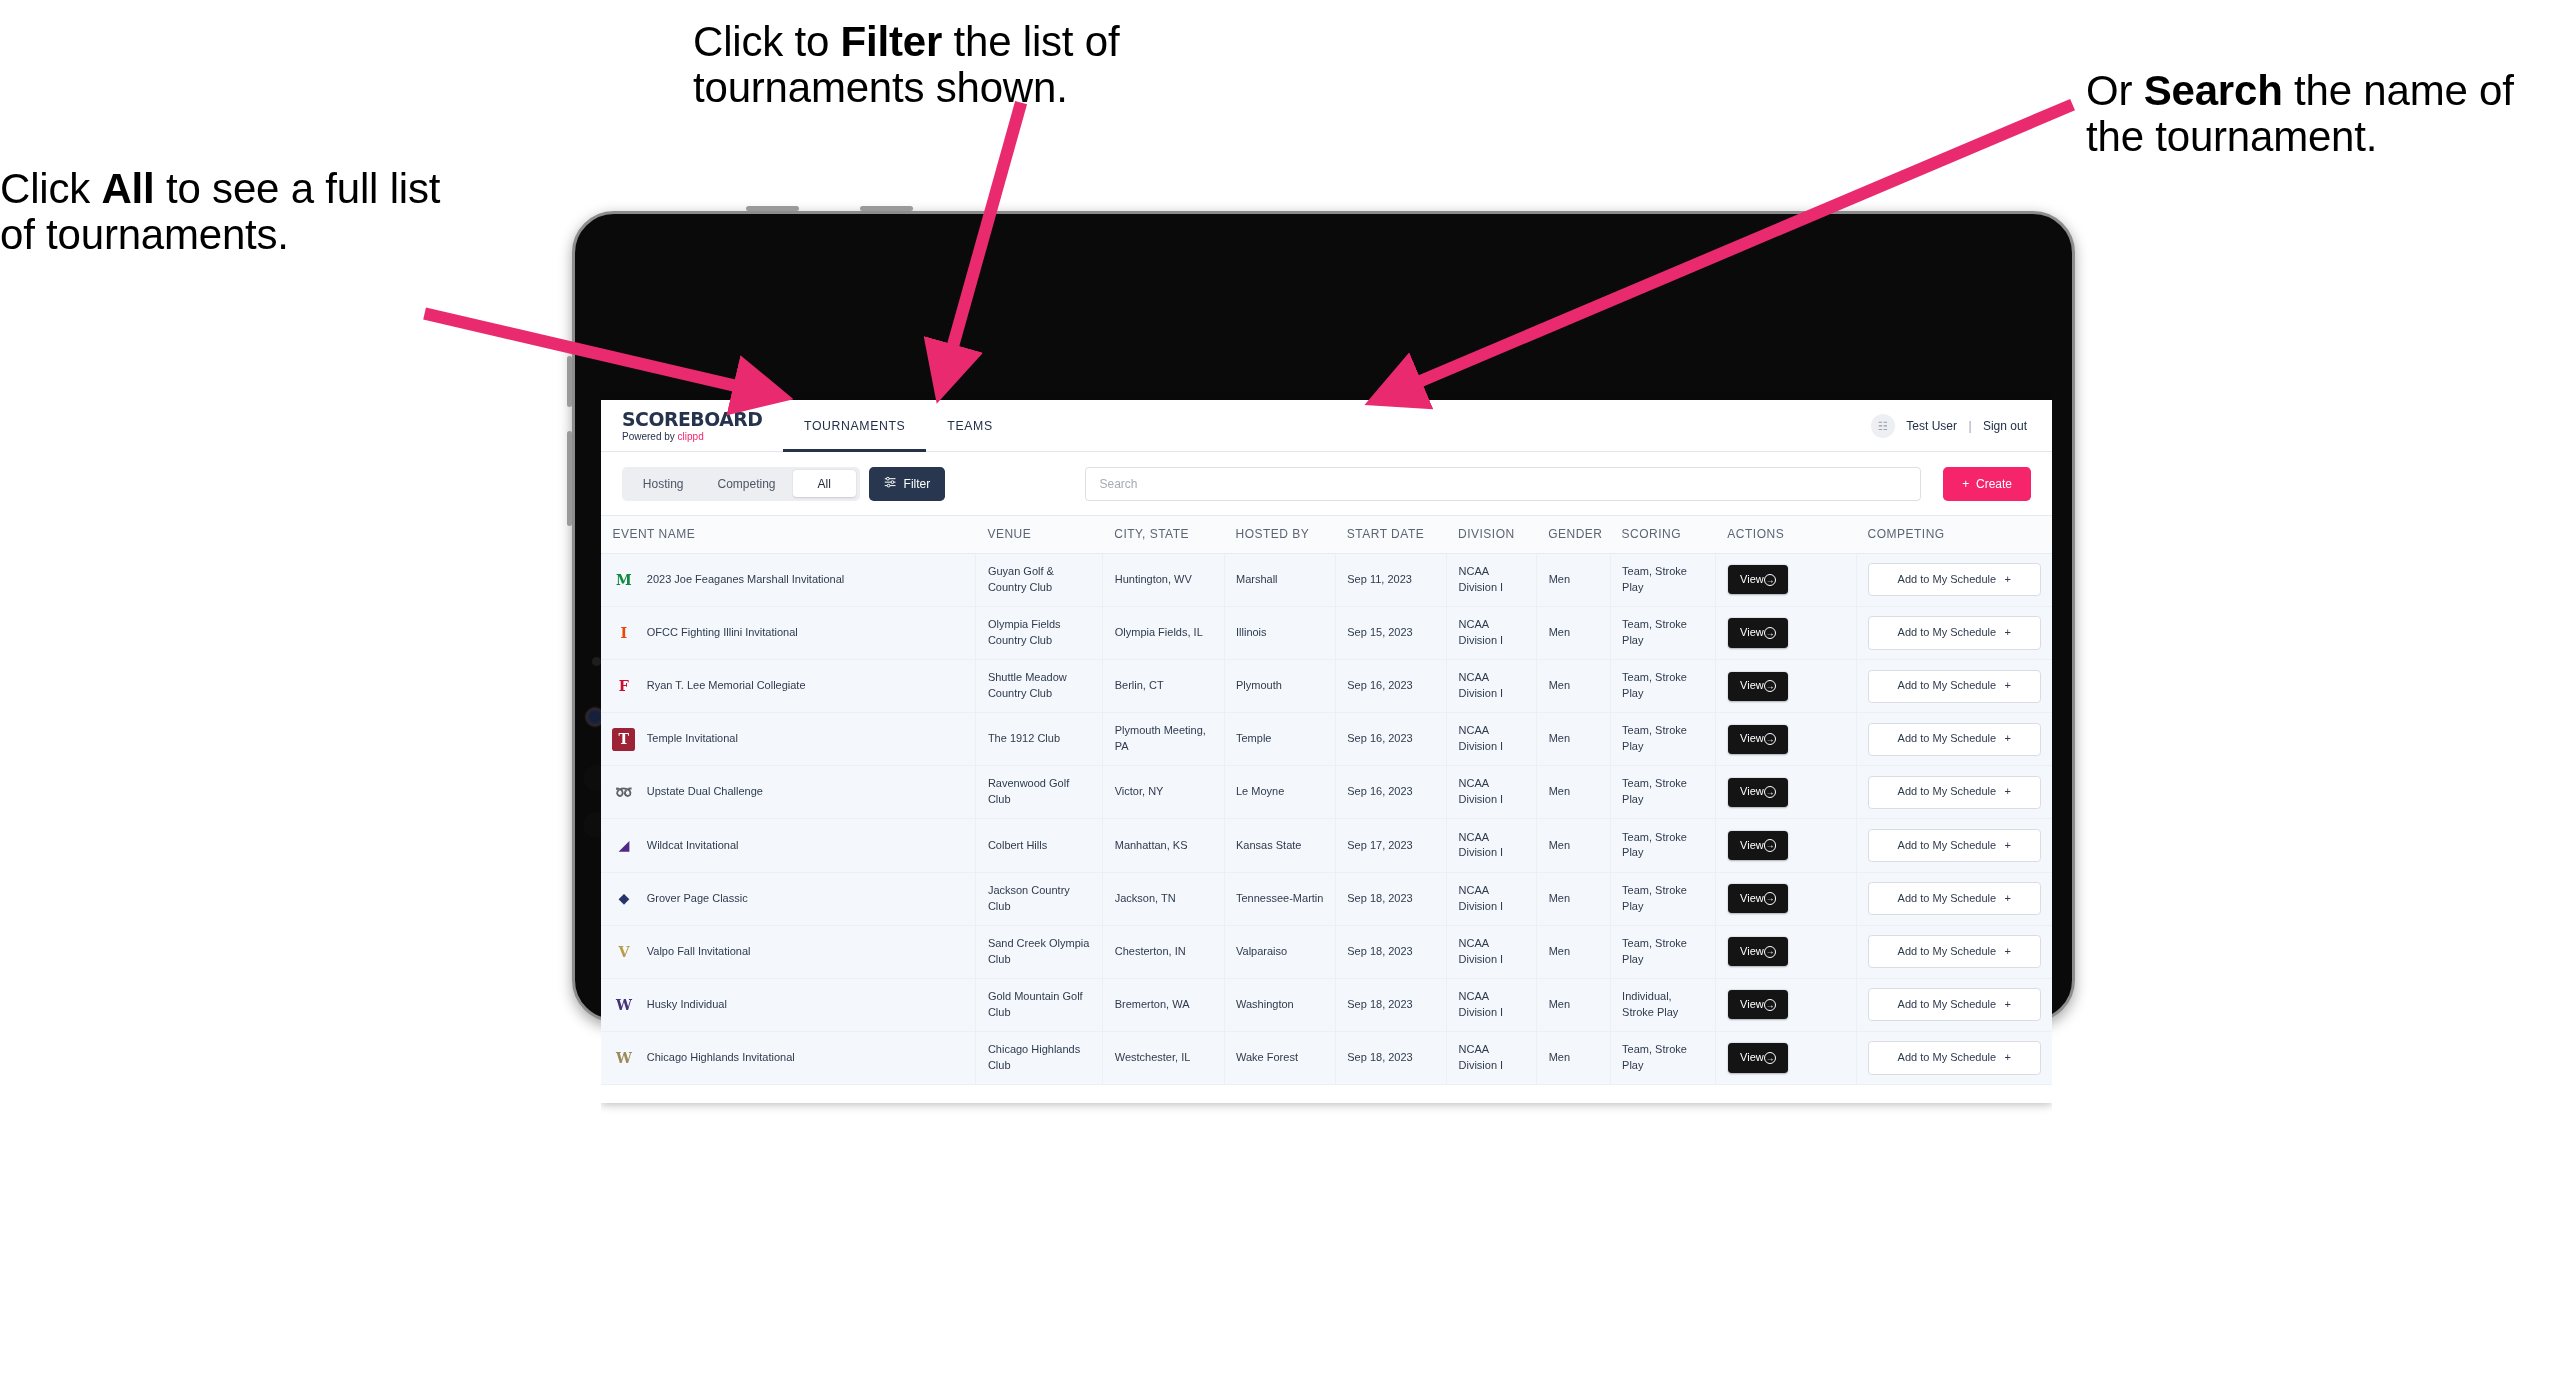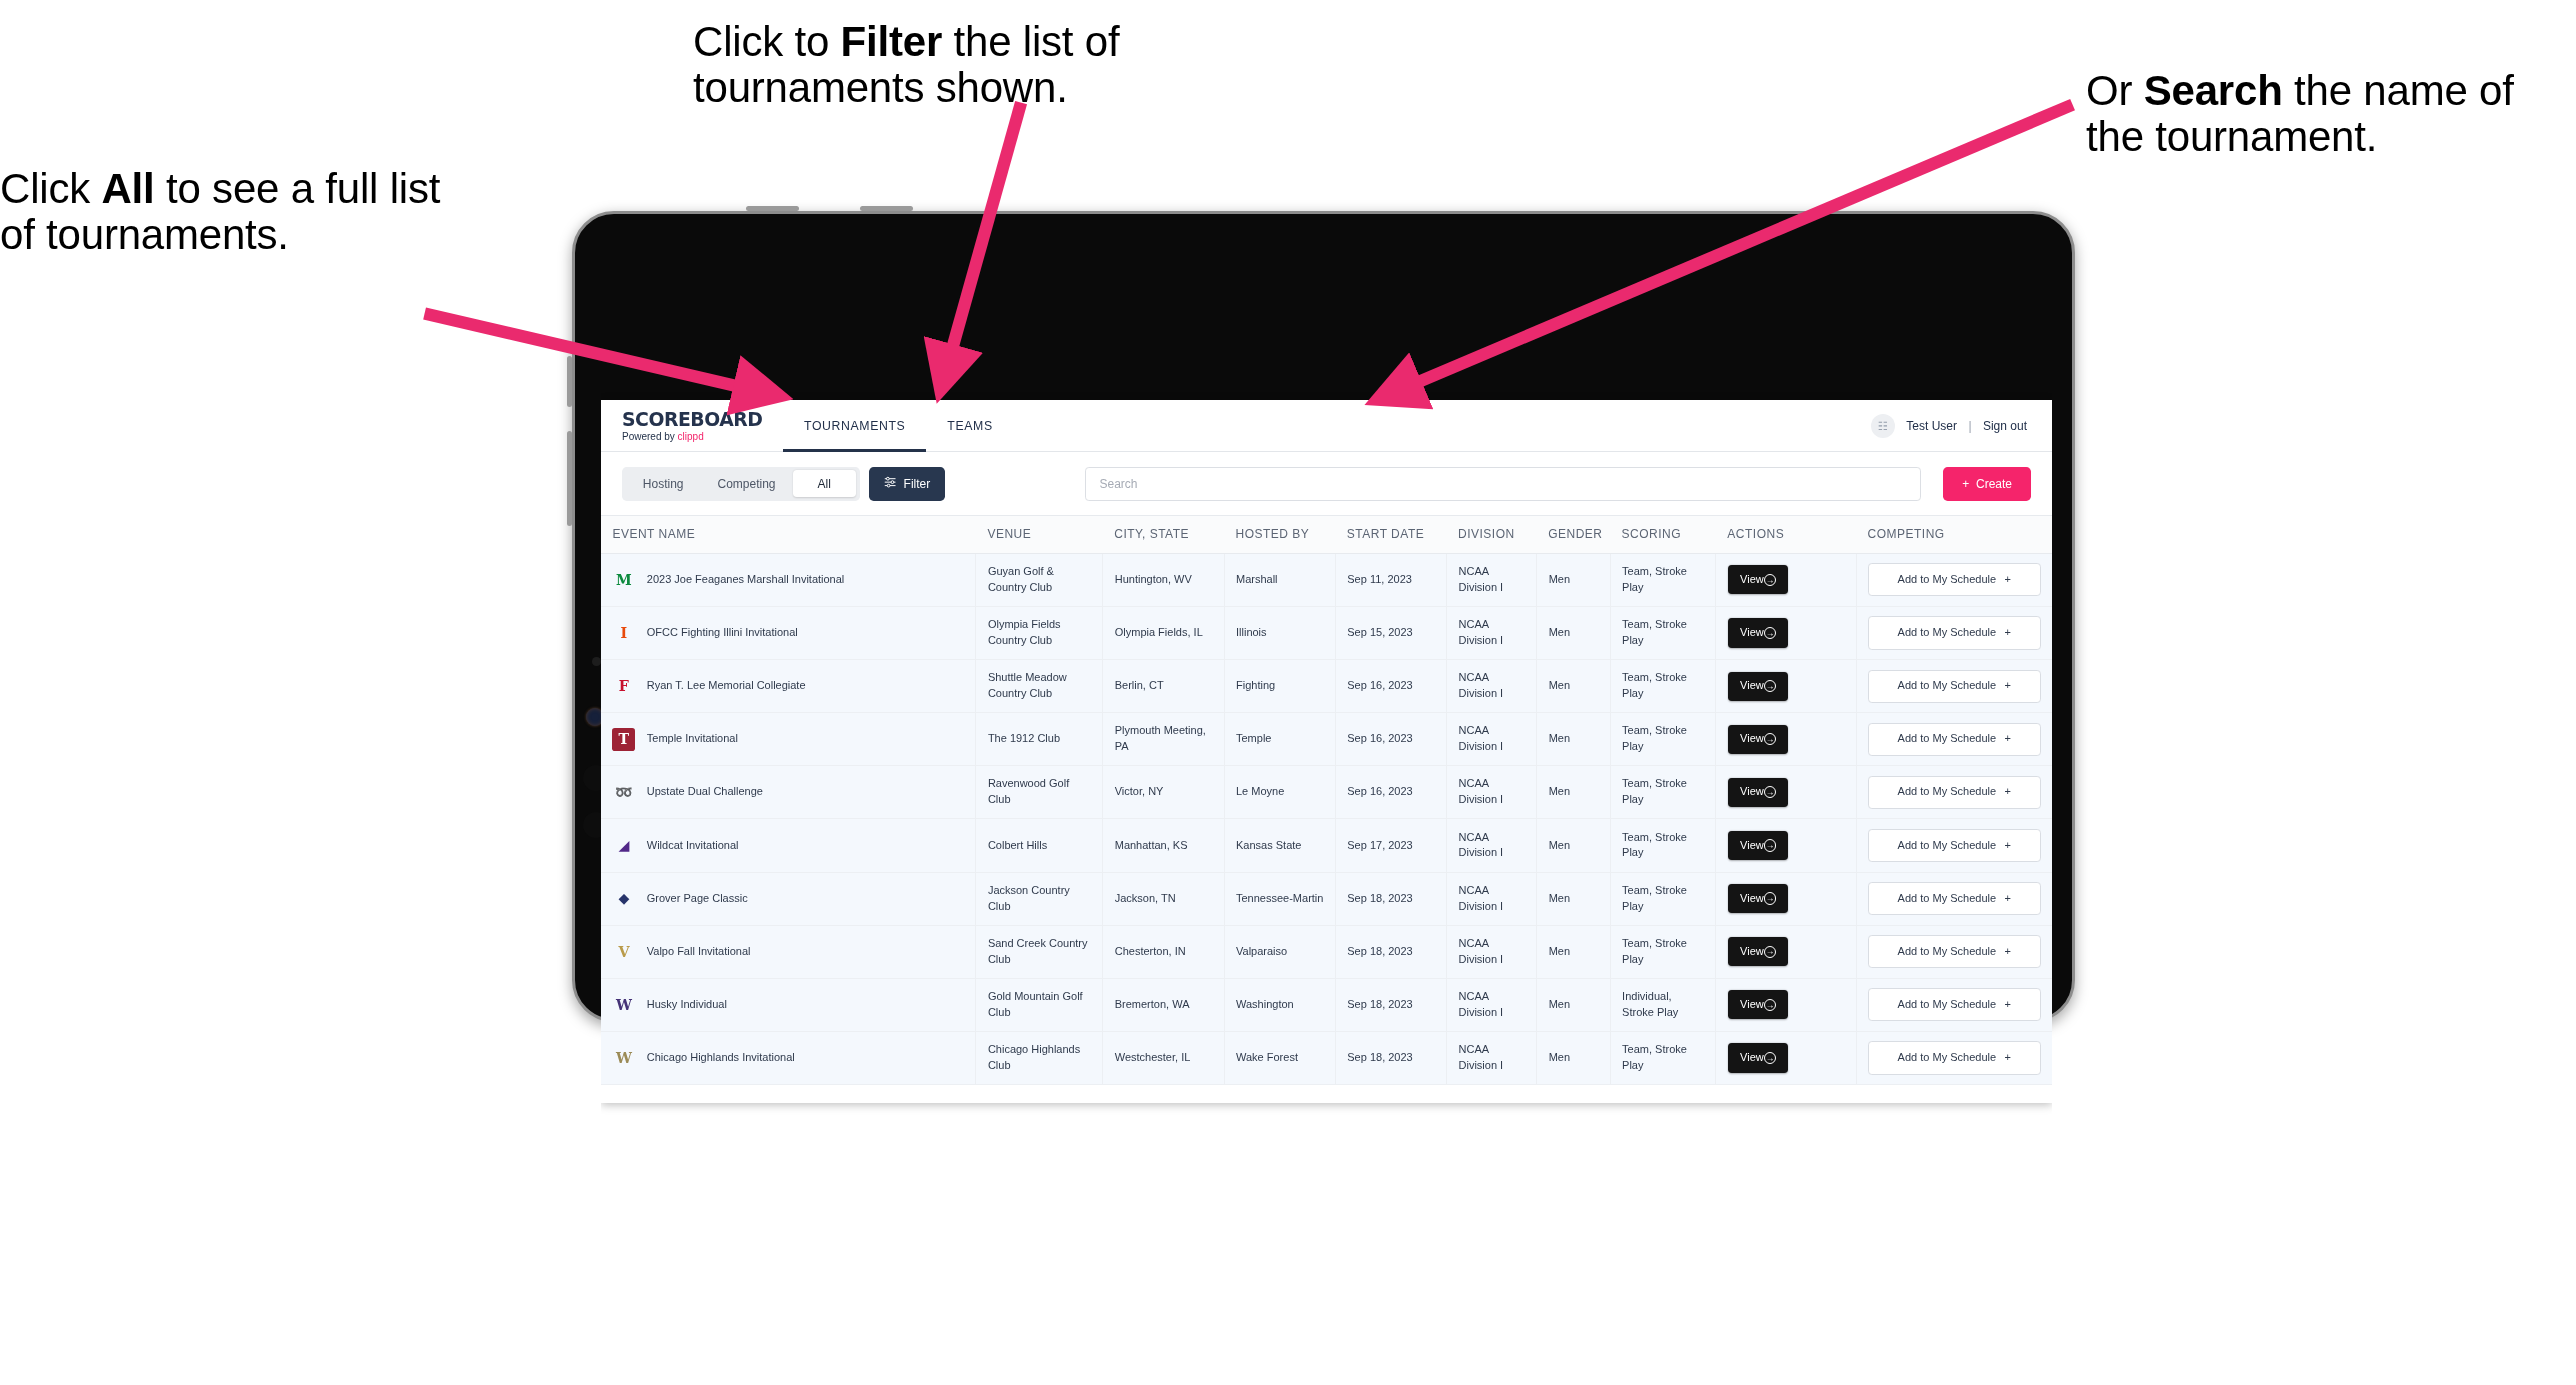--- a/index.html
+++ b/index.html
@@ -368,21 +368,21 @@
                 </tr>
                 <tr>
                   <td>
                     <div class="event-cell">
                       <span class="logo" style="color: rgb(200, 16, 46);">F</span>
                       <span>Ryan T. Lee Memorial Collegiate</span>
                     </div>
                   </td>
                   <td>Shuttle Meadow Country Club</td>
                   <td>Berlin, CT</td>
-                  <td>Fighting</td>
+                  <td>Plymouth</td>
                   <td>Sep 16, 2023</td>
                   <td>NCAA Division I</td>
                   <td>Men</td>
                   <td>Team, Stroke Play</td>
                   <td><span class="view-btn">
                       <span>View</span>
                       <span class="circ">→</span>
                     </span></td>
                   <td>
                     <span class="sched-btn">
@@ -491,21 +491,21 @@
                     </span>
                   </td>
                 </tr>
                 <tr>
                   <td>
                     <div class="event-cell">
                       <span class="logo" style="color: rgb(185, 155, 74);">V</span>
                       <span>Valpo Fall Invitational</span>
                     </div>
                   </td>
-                  <td>Sand Creek Country Club</td>
+                  <td>Sand Creek Olympia Club</td>
                   <td>Chesterton, IN</td>
                   <td>Valparaiso</td>
                   <td>Sep 18, 2023</td>
                   <td>NCAA Division I</td>
                   <td>Men</td>
                   <td>Team, Stroke Play</td>
                   <td><span class="view-btn">
                       <span>View</span>
                       <span class="circ">→</span>
                     </span></td>

